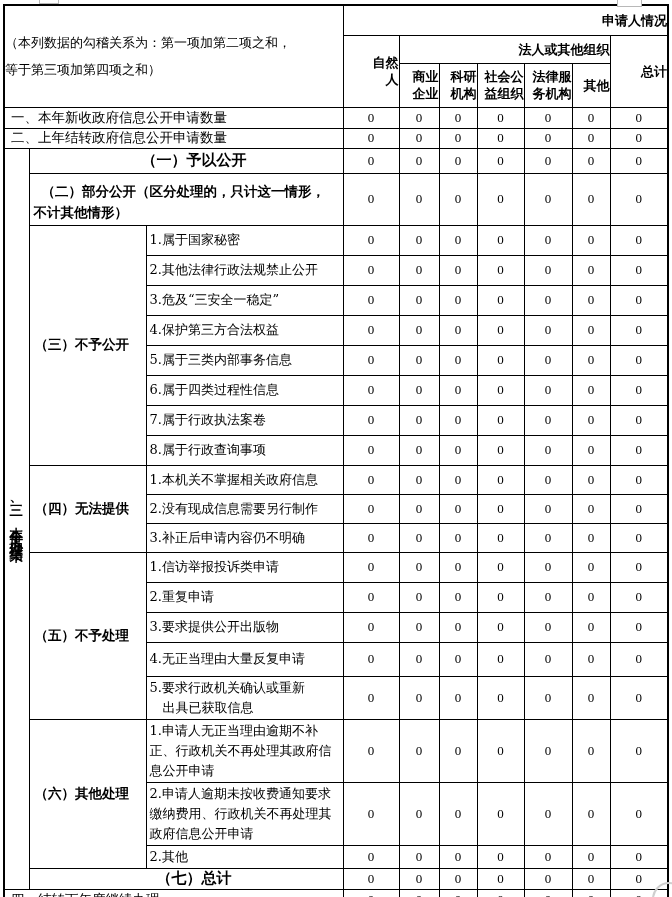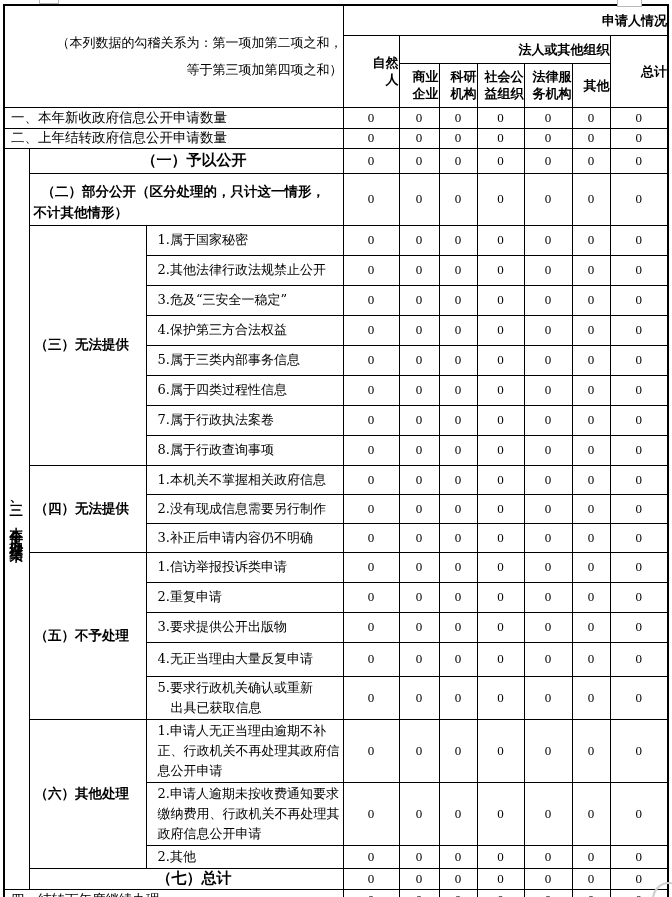--- a/index.html
+++ b/index.html
@@ -14,21 +14,21 @@
     border:2px solid #000;background:#fff;
   }
   td{border:1px solid #000;padding:0;overflow:hidden;}
   
   .hd{
     font-weight:bold;text-align:right;vertical-align:middle;
     font-size:13px;line-height:17px;white-space:pre-line;
   }
   .note{
     font-family:"DejaVu Serif","Liberation Serif",serif;
-    text-align:right;vertical-align:middle;font-size:13px;
+    text-align:left;vertical-align:middle;font-size:13px;
     line-height:27px;white-space:pre-line;
   }
   
   .l1{
     font-weight:normal;font-size:13.5px;padding:0 0 0 6px;
     vertical-align:middle;white-space:nowrap;
   }
   
   .sub{
     font-weight:bold;font-size:15px;padding:0 0 0 16px;
@@ -41,21 +41,21 @@
     text-indent:8px;
   }
   
   .sec{
     font-weight:bold;font-size:13.5px;padding:0 0 0 5px;
     vertical-align:middle;white-space:nowrap;
   }
   
   .item{
     font-family:"DejaVu Serif","Liberation Serif",serif;
-    font-size:13px;padding:1px 1px 1px 11px;vertical-align:middle;
+    font-size:13px;padding:1px 1px 1px 3px;vertical-align:middle;
     line-height:20px;white-space:pre-line;word-break:break-all;
   }
   
   .v{
     text-align:center;vertical-align:middle;
     font-family:"Liberation Serif","DejaVu Serif",serif;font-size:13px;
   }
   
   .vert{
     writing-mode:vertical-lr;text-orientation:upright;
@@ -159,21 +159,21 @@
   <td class="v">0</td>
         <td class="v">0</td>
         <td class="v">0</td>
         <td class="v">0</td>
         <td class="v">0</td>
         <td class="v">0</td>
         <td class="v">0</td>
       </tr>
 
   <tr class="rh30">
-    <td class="sec" rowspan="8">（三）无法提供</td>
+    <td class="sec" rowspan="8">（三）不予公开</td>
     <td class="item">1.属于国家秘密</td>
   <td class="v">0</td>
         <td class="v">0</td>
         <td class="v">0</td>
         <td class="v">0</td>
         <td class="v">0</td>
         <td class="v">0</td>
         <td class="v">0</td>
       </tr>
   <tr class="rh30">

